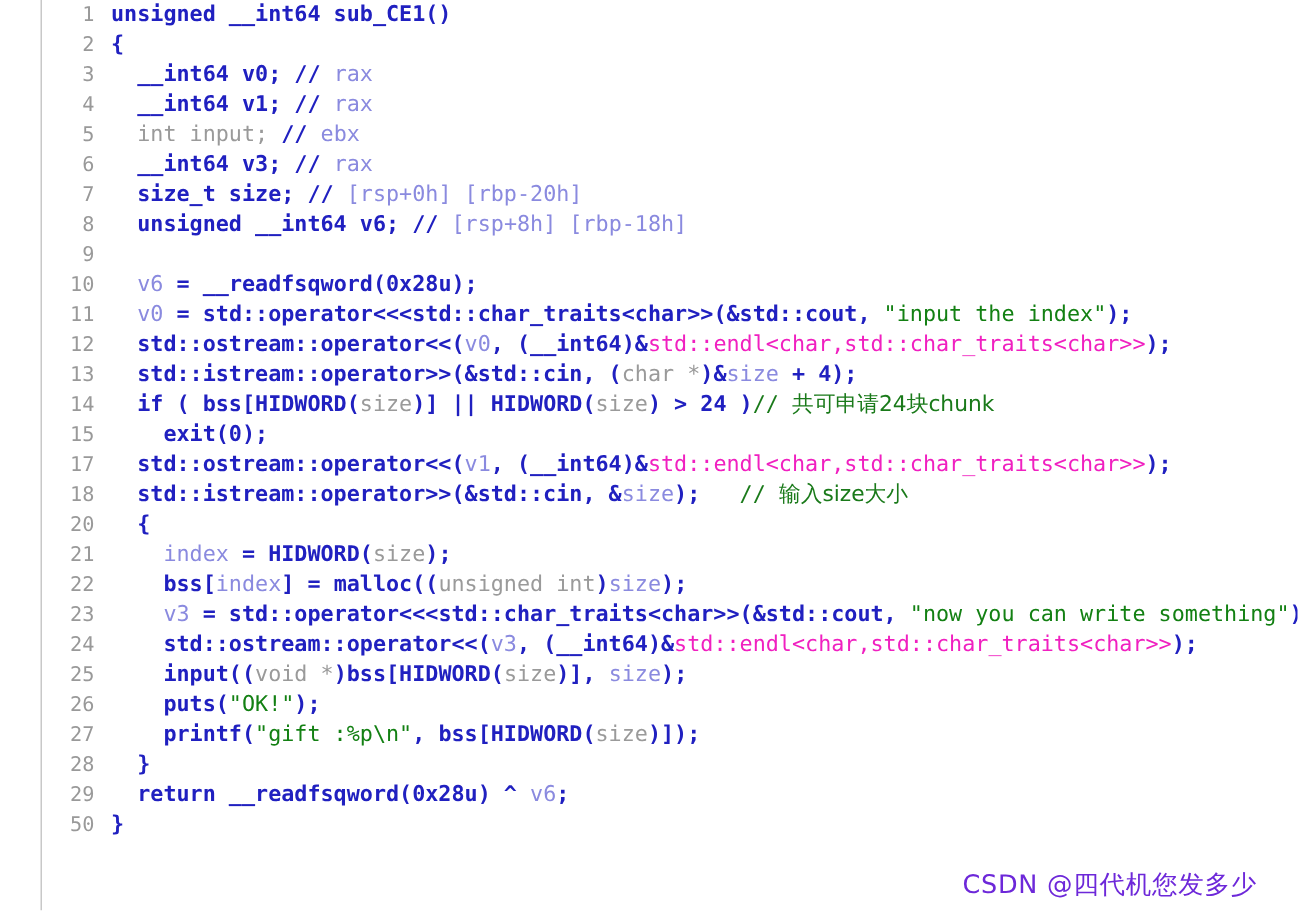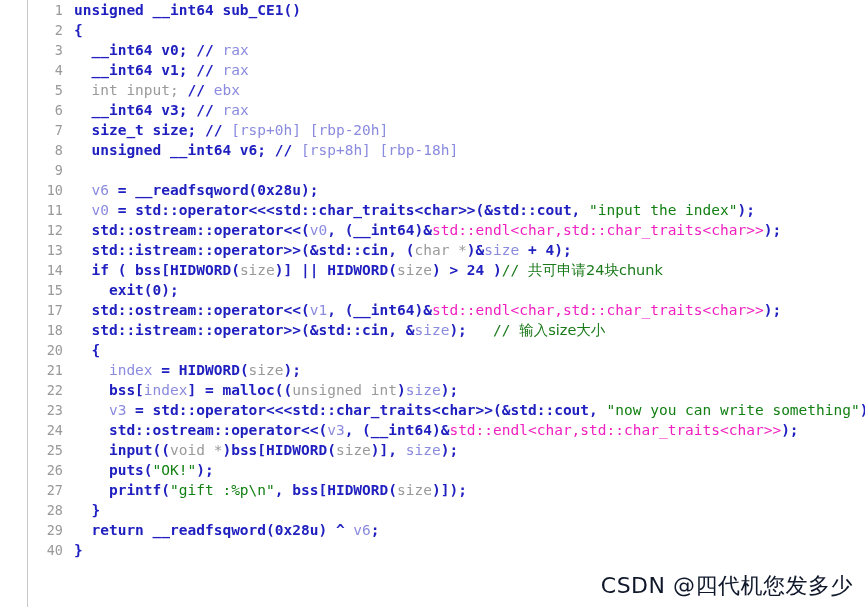--- a/index.html
+++ b/index.html
@@ -63,24 +63,24 @@
   .c   { color: #2222cc; }                      
   .lv  { color: #8a8adf; }                      
   .gr  { color: #9a9a9a; }                      
   .str { color: #138013; }                      
   .cm  { color: #1a7a1a; }                      
   .mg  { color: #f020c0; }                      
   .cjk { font-family: "DejaVu Sans", "Liberation Sans", sans-serif; }
 
   .watermark {
     position: absolute;
-    right: 12px;
+    right: 27px;
     bottom: 6px;
-    color: #0f172a;
-    font-size: 22px;
+    color: #6d28d9;
+    font-size: 17px;
     font-family: "DejaVu Sans", "Liberation Sans", sans-serif;
     letter-spacing: 0.5px;
     -webkit-user-select: none;
     user-select: none;
   }
 </style>
 </head>
 <body>
 
 <div id="editor">
@@ -106,16 +106,16 @@
       <div class="line"><span class="lineno">20</span><span class="src"><span class="k">  {</span></span></div>
       <div class="line"><span class="lineno">21</span><span class="src"><span class="c">    </span><span class="lv">index</span><span class="k"> = HIDWORD(</span><span class="gr">size</span><span class="k">);</span></span></div>
       <div class="line"><span class="lineno">22</span><span class="src"><span class="k">    bss[</span><span class="lv">index</span><span class="k">] = malloc((</span><span class="gr">unsigned int</span><span class="k">)</span><span class="lv">size</span><span class="k">);</span></span></div>
       <div class="line"><span class="lineno">23</span><span class="src"><span class="c">    </span><span class="lv">v3</span><span class="k"> = std::operator&lt;&lt;&lt;std::char_traits&lt;char&gt;&gt;(&amp;std::cout, </span><span class="str">"now you can write something"</span><span class="k">);</span></span></div>
       <div class="line"><span class="lineno">24</span><span class="src"><span class="k">    std::ostream::operator&lt;&lt;(</span><span class="lv">v3</span><span class="k">, (__int64)&amp;</span><span class="mg">std::endl&lt;char,std::char_traits&lt;char&gt;&gt;</span><span class="k">);</span></span></div>
       <div class="line"><span class="lineno">25</span><span class="src"><span class="k">    input((</span><span class="gr">void *</span><span class="k">)bss[HIDWORD(</span><span class="gr">size</span><span class="k">)], </span><span class="lv">size</span><span class="k">);</span></span></div>
       <div class="line"><span class="lineno">26</span><span class="src"><span class="k">    puts(</span><span class="str">"OK!"</span><span class="k">);</span></span></div>
       <div class="line"><span class="lineno">27</span><span class="src"><span class="k">    printf(</span><span class="str">"gift :%p\n"</span><span class="k">, bss[HIDWORD(</span><span class="gr">size</span><span class="k">)]);</span></span></div>
       <div class="line"><span class="lineno">28</span><span class="src"><span class="k">  }</span></span></div>
       <div class="line"><span class="lineno">29</span><span class="src"><span class="k">  return __readfsqword(0x28u) ^ </span><span class="lv">v6</span><span class="k">;</span></span></div>
-      <div class="line"><span class="lineno">40</span><span class="src"><span class="k">}</span></span></div>
+      <div class="line"><span class="lineno">50</span><span class="src"><span class="k">}</span></span></div>
     </div>
   <div class="watermark">CSDN @四代机您发多少</div>
 </div>
 
 </body></html>

